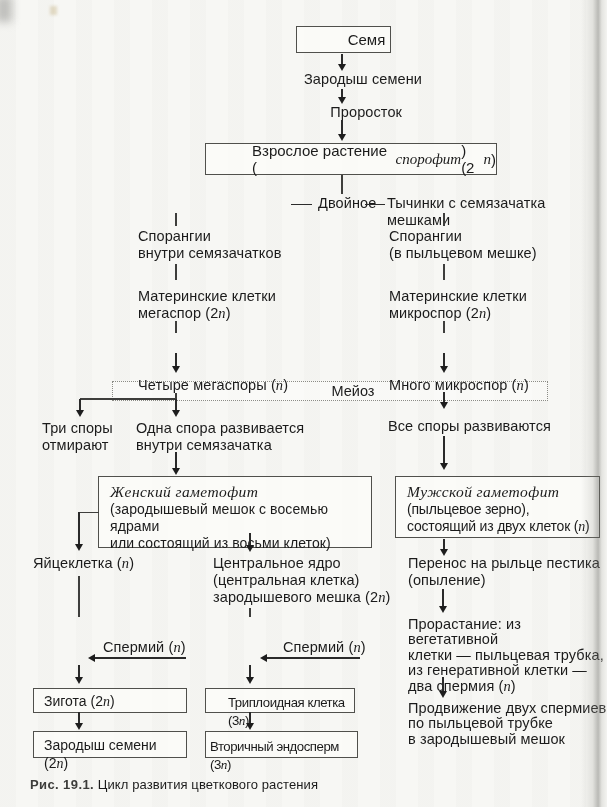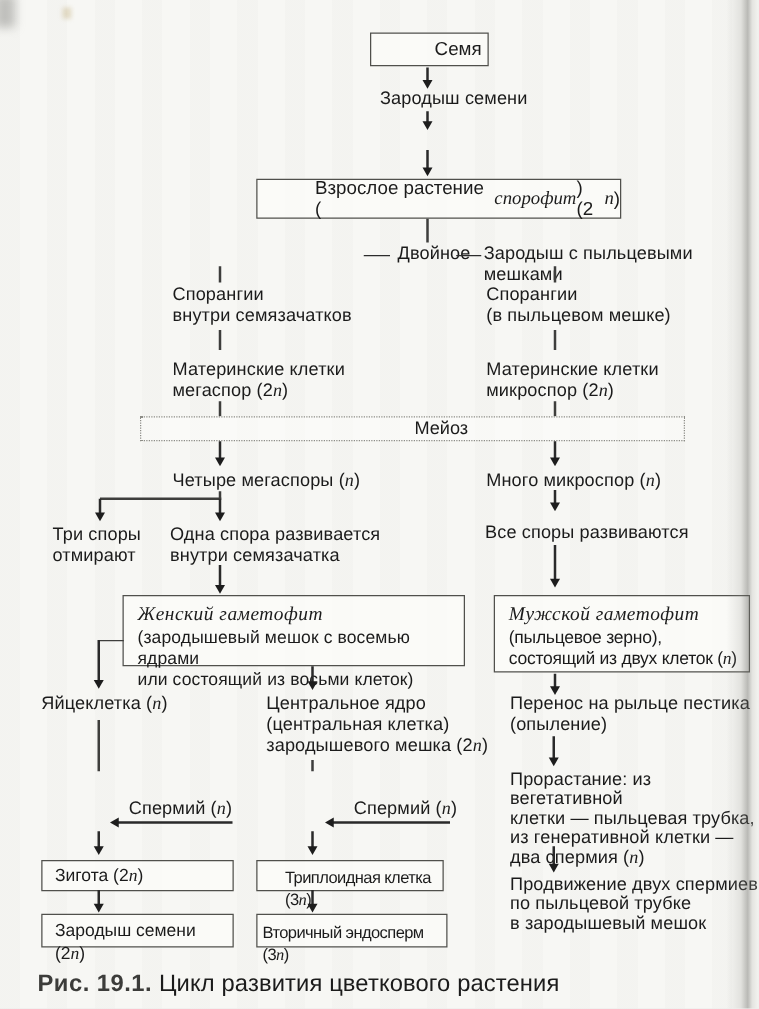--- a/index.html
+++ b/index.html
@@ -6,21 +6,21 @@
   .stage{position:relative;width:607px;height:807px;background:#f7f7f4;overflow:hidden;
          font-family:"Liberation Sans",sans-serif;color:#1b1b1b;}
   .streaks{position:absolute;inset:0;pointer-events:none;
     background:repeating-linear-gradient(90deg,rgba(120,120,114,.028) 0 16px,rgba(255,255,255,0) 16px 38px);}
   .edge{position:absolute;top:0;right:0;width:26px;height:100%;pointer-events:none;
     background:linear-gradient(to right,rgba(180,180,174,0) 0%,rgba(150,150,144,.22) 45%,rgba(100,100,95,.42) 66%,rgba(170,170,164,.25) 80%,rgba(225,225,221,.15) 100%);}
   .smudge{position:absolute;left:-4px;top:-4px;width:16px;height:26px;background:rgba(150,150,146,.55);filter:blur(4px);}
   .fleck{position:absolute;left:50px;top:6px;width:7px;height:9px;background:rgba(196,176,124,.4);filter:blur(1.5px);}
 
   .box{position:absolute;border:1.2px solid #50504c;background:rgba(253,253,251,.65);box-sizing:border-box;}
-  .dotbox{position:absolute;border:1.2px dotted #8c8c86;background:rgba(253,253,251,.5);box-sizing:border-box;}
+  .dotbox{position:absolute;border:1.2px dotted #8c8c86;background:rgba(253,253,251,.5);box-sizing:border-box;margin-top:48px;}
   .flexc{display:flex;align-items:center;justify-content:center;padding-left:46px;}
 
   .txt{position:absolute;font-size:14.5px;line-height:16.8px;white-space:pre-line;letter-spacing:.1px;}
   .ctr{text-align:right;}
   .sm{font-size:14px;}
   .lh15{line-height:15.4px;}
   .tight{font-size:13.2px;letter-spacing:-.45px;line-height:15px;}
   i{font-family:"Liberation Serif",serif;font-style:italic;}
   .gamtitle{font-family:"Liberation Serif",serif;font-style:italic;font-size:15.5px;line-height:19px;letter-spacing:.4px;}
   .boxpad{padding:5px 8px 4px 11px;}
@@ -30,43 +30,44 @@
   .av::after{content:"";position:absolute;left:0;bottom:0;width:0;height:0;
     border-left:4.5px solid transparent;border-right:4.5px solid transparent;border-top:7px solid #1d1d1d;}
   .ah{position:absolute;height:9px;}
   .ah::before{content:"";position:absolute;left:5px;right:0;top:3.9px;height:1.3px;background:#2a2a2a;}
   .ah::after{content:"";position:absolute;left:0;top:0;width:0;height:0;
     border-top:4.5px solid transparent;border-bottom:4.5px solid transparent;border-right:7px solid #1d1d1d;}
   .vl{position:absolute;width:1.3px;background:#3e3e3c;}
   .hl{position:absolute;height:1.3px;background:#3e3e3c;}
   .dash{position:absolute;height:1.7px;background:#2c2c2c;}
 
-  .caption{position:absolute;left:30px;top:777px;font-size:19px;letter-spacing:.1px;}
+  .caption{position:absolute;left:30px;top:777px;font-size:13px;letter-spacing:.1px;}
   .caption b{font-weight:700;color:#3c3c3a;letter-spacing:.4px;}
 </style>
 </head>
 <body>
 
 <div class="stage">
   <div class="streaks"></div>
   <div class="smudge"></div>
   <div class="fleck"></div>
 
   <div class="box flexc" style="left:296px;top:26px;width:95px;height:27px;font-size:15px">Семя</div>
   <div class="av" style="left:337.5px;top:54px;height:17px"></div>
   <div class="txt ctr" style="left:262px;top:71px;width:160px">Зародыш семени</div>
   <div class="av" style="left:337.5px;top:89px;height:15px"></div>
+  <div class="txt ctr" style="left:282px;top:104px;width:120px">Проросток</div>
   <div class="av" style="left:337.5px;top:120px;height:21px"></div>
   <div class="box flexc" style="left:205px;top:143px;width:292px;height:32px;font-size:15px">Взрослое растение (<i>спорофит</i>) (2<i>n</i>)</div>
 
   <div class="vl" style="left:341.4px;top:175px;height:19px"></div>
   <div class="dash" style="left:291px;top:203.5px;width:21px"></div>
   <div class="txt ctr" style="left:318px;top:195px;width:48px">Двойное</div>
   <div class="dash" style="left:365px;top:203.5px;width:20px"></div>
-  <div class="txt" style="left:387px;top:195px">Зародыш с пыльцевыми мешками</div>
+  <div class="txt" style="left:387px;top:195px">Тычинки с семязачатка мешками</div>
 
   <div class="vl" style="left:175.4px;top:213px;height:13px"></div>
   <div class="vl" style="left:443.4px;top:213px;height:13px"></div>
   <div class="txt" style="left:138px;top:228px">Спорангии<br>внутри семязачатков</div>
   <div class="txt" style="left:389px;top:228px">Спорангии<br>(в пыльцевом мешке)</div>
 
   <div class="vl" style="left:175.4px;top:264px;height:16px"></div>
   <div class="vl" style="left:443.4px;top:264px;height:16px"></div>
   <div class="txt" style="left:138px;top:288px">Материнские клетки<br>мегаспор (2<i>n</i>)</div>
   <div class="txt" style="left:389px;top:288px">Материнские клетки<br>микроспор (2<i>n</i>)</div>
@@ -85,21 +86,21 @@
   <div class="av" style="left:75.5px;top:399px;height:18px"></div>
   <div class="av" style="left:171.5px;top:399px;height:18px"></div>
   <div class="txt" style="left:136px;top:420px">Одна спора развивается<br>внутри семязачатка</div>
   <div class="txt" style="left:42px;top:420px">Три споры<br>отмирают</div>
 
   <div class="av" style="left:439.5px;top:392px;height:17px"></div>
   <div class="txt" style="left:388px;top:418px">Все споры развиваются</div>
   <div class="av" style="left:439.5px;top:436px;height:34px"></div>
 
   <div class="av" style="left:171.5px;top:452px;height:23px"></div>
-  <div class="box boxpad" style="left:98px;top:476px;width:274px;height:57px">
+  <div class="box boxpad" style="left:98px;top:476px;width:274px;height:72px">
     <div class="gamtitle">Женский гаметофит</div>
     <div class="txt sm" style="position:static;white-space:pre-line">(зародышевый мешок с восемью ядрами<br>или состоящий из восьми клеток)</div>
   </div>
   <div class="box boxpad" style="left:395px;top:476px;width:205px;height:62px">
     <div class="gamtitle">Мужской гаметофит</div>
     <div class="txt sm" style="position:static;white-space:pre-line;letter-spacing:-.2px">(пыльцевое зерно),<br>состоящий из двух клеток (<i>n</i>)</div>
   </div>
 
   <div class="hl" style="left:79px;top:512px;width:20px"></div>
   <div class="av" style="left:74.5px;top:512px;height:39px"></div>

